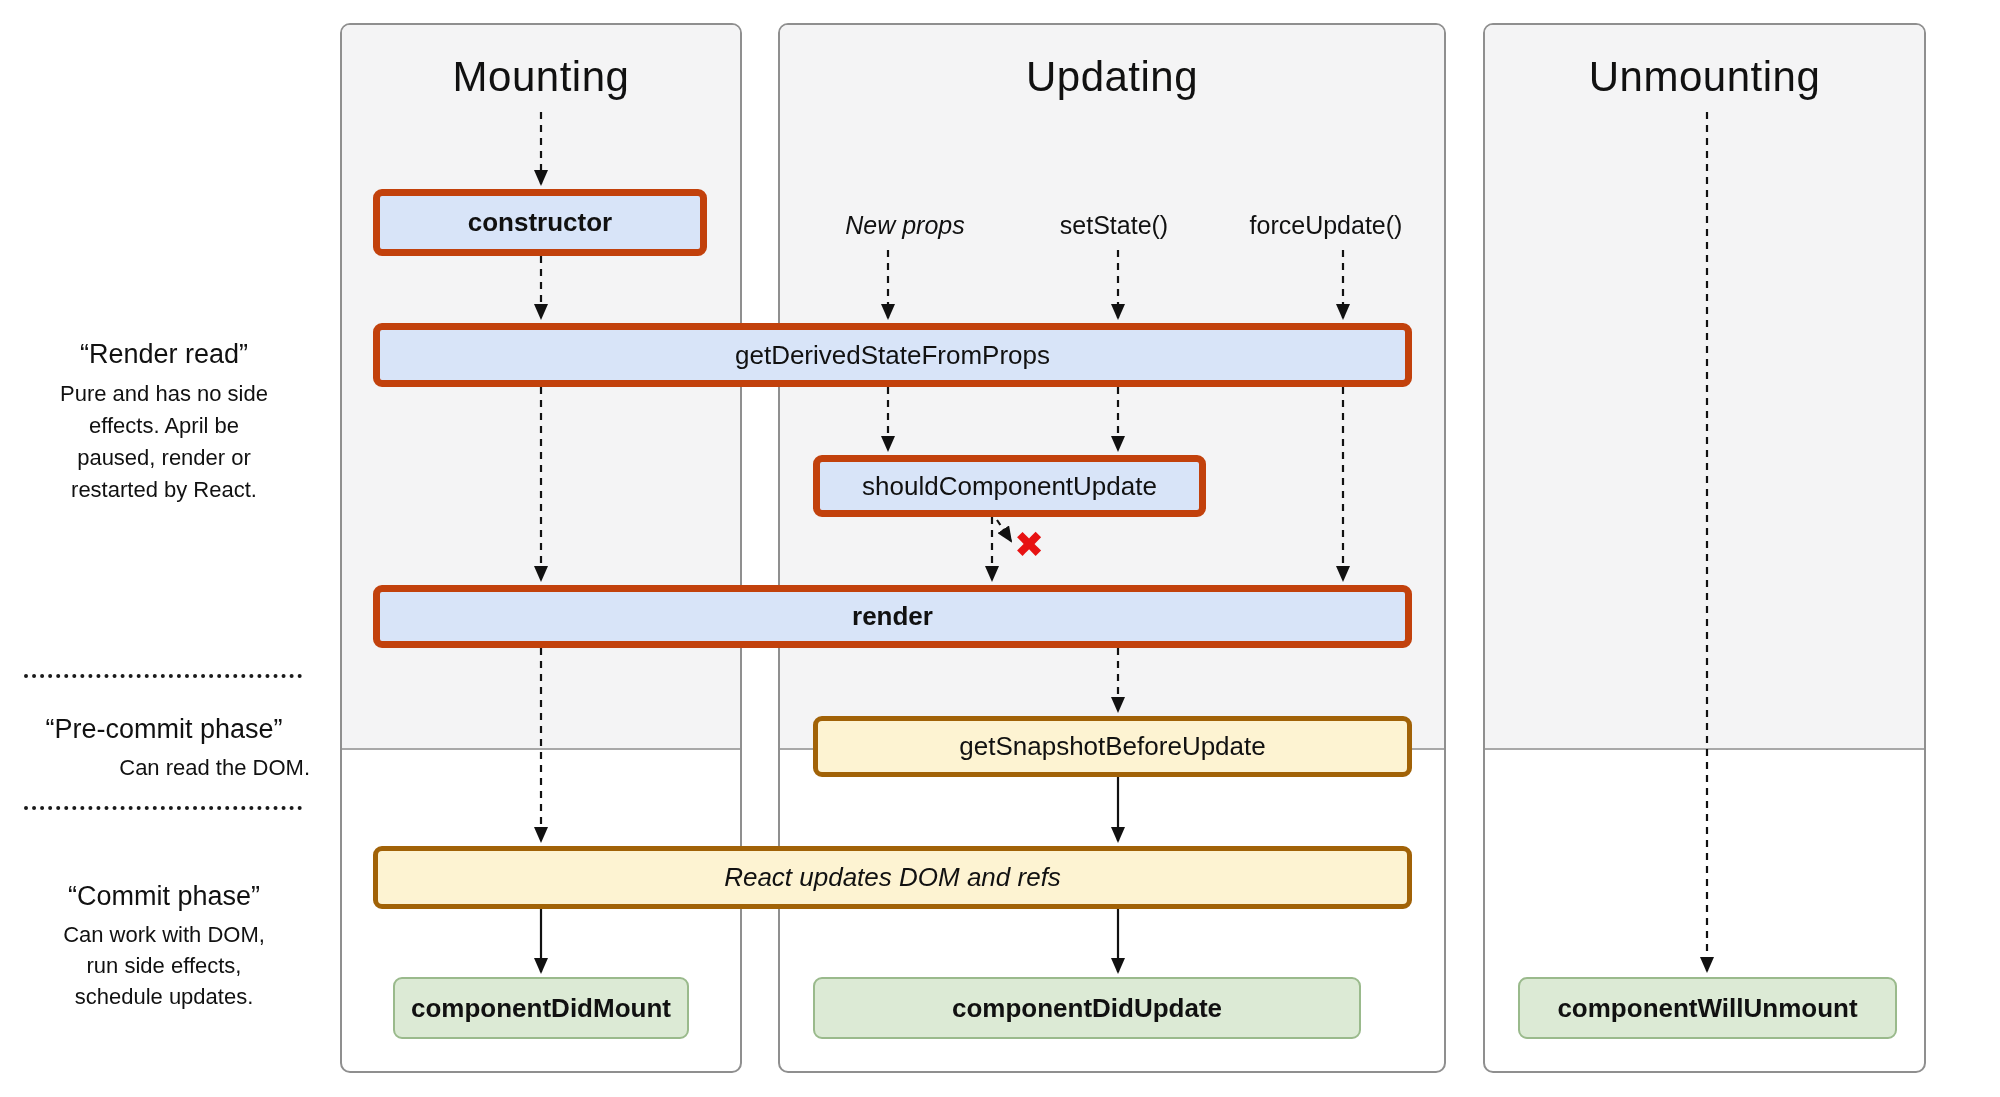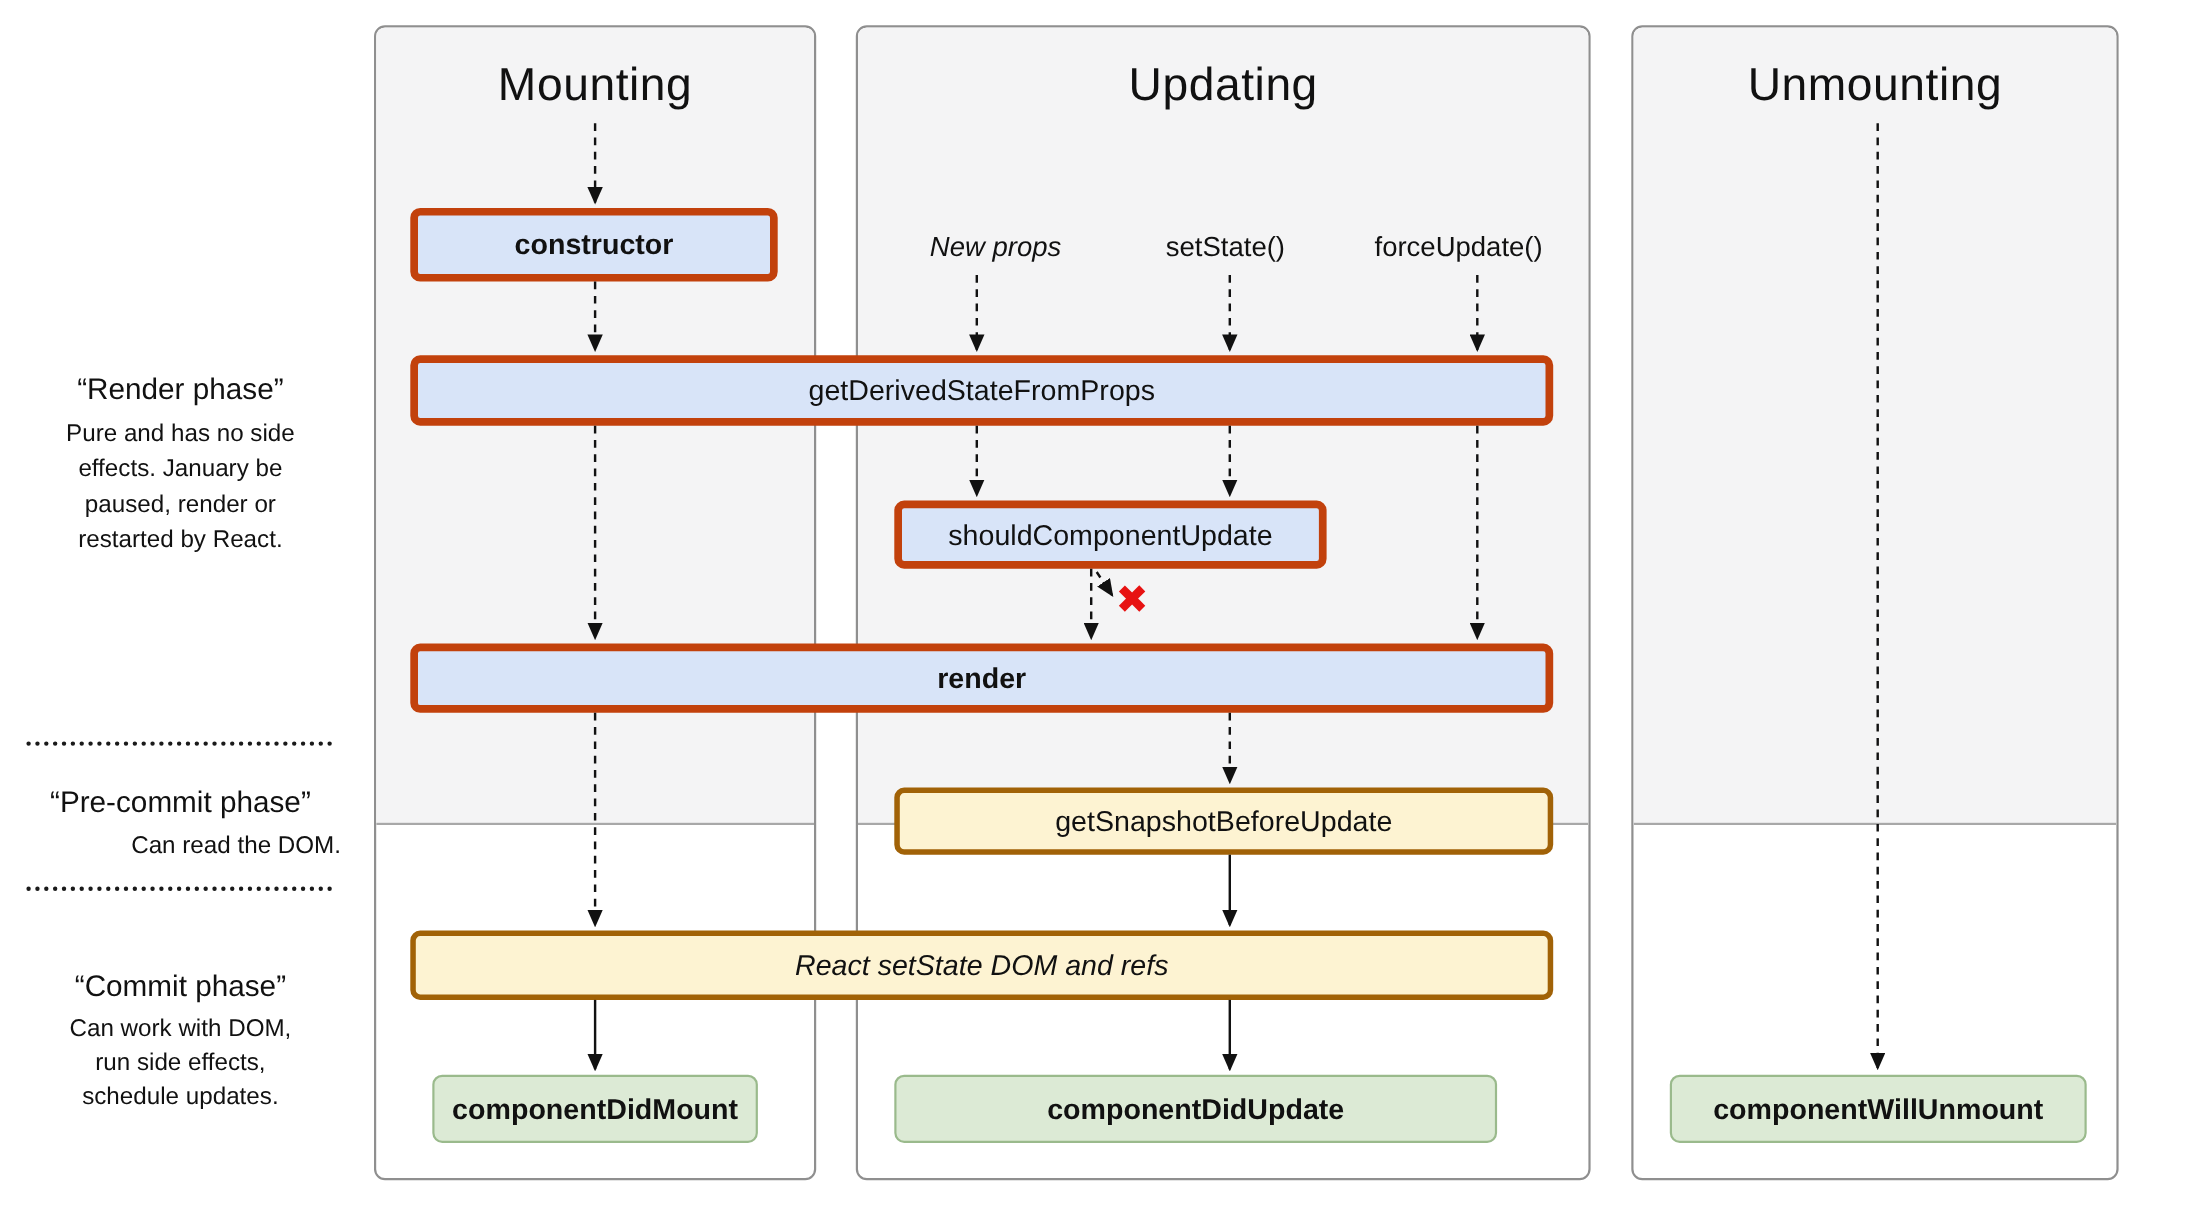--- a/index.html
+++ b/index.html
@@ -68,24 +68,24 @@
   <div class="col" id="col-updating">
     <div class="render-area"></div>
     <div class="col-title">Updating</div>
   </div>
   <div class="col" id="col-unmounting">
     <div class="render-area"></div>
     <div class="col-title">Unmounting</div>
   </div>
 
   <div class="side-block" style="top:339px;">
-    <div class="side-title">“Render phase”</div>
+    <div class="side-title">“Render read”</div>
     <div class="side-body" style="margin-top:8px;">
       <div>Pure and has no side</div>
-      <div>effects. January be</div>
+      <div>effects. April be</div>
       <div>paused, render or</div>
       <div>restarted by React.</div>
     </div>
   </div>
 
   <div class="dotted-sep" style="top:674px;"></div>
 
   <div class="side-block" style="top:714px;">
     <div class="side-title">“Pre-commit phase”</div>
     <div class="side-body" style="margin-top:7px;text-align:right;">
@@ -106,21 +106,21 @@
 
   <div class="trigger italic" style="left:805px;width:200px;">New props</div>
   <div class="trigger" style="left:1014px;width:200px;">setState()</div>
   <div class="trigger" style="left:1226px;width:200px;">forceUpdate()</div>
 
   <div class="box box-blue bold" style="left:373px;top:189px;width:334px;height:67px;">constructor</div>
   <div class="box box-blue" style="left:373px;top:323px;width:1039px;height:64px;">getDerivedStateFromProps</div>
   <div class="box box-blue" style="left:813px;top:455px;width:393px;height:62px;">shouldComponentUpdate</div>
   <div class="box box-blue bold" style="left:373px;top:585px;width:1039px;height:63px;">render</div>
   <div class="box box-yellow" style="left:813px;top:716px;width:599px;height:61px;">getSnapshotBeforeUpdate</div>
-  <div class="box box-yellow italic" style="left:373px;top:846px;width:1039px;height:63px;">React setState DOM and refs</div>
+  <div class="box box-yellow italic" style="left:373px;top:846px;width:1039px;height:63px;">React updates DOM and refs</div>
   <div class="box box-green bold" style="left:393px;top:977px;width:296px;height:62px;">componentDidMount</div>
   <div class="box box-green bold" style="left:813px;top:977px;width:548px;height:62px;">componentDidUpdate</div>
   <div class="box box-green bold" style="left:1518px;top:977px;width:379px;height:62px;">componentWillUnmount</div>
 
   <div id="skip-x">✖</div>
 
   <svg id="arrows" width="2000" height="1097">
     <defs>
       <marker id="ah" markerUnits="userSpaceOnUse" markerWidth="16" markerHeight="14" refX="14" refY="7" orient="auto">
         <path d="M0,0 L16,7 L0,14 Z" fill="#111"></path>

